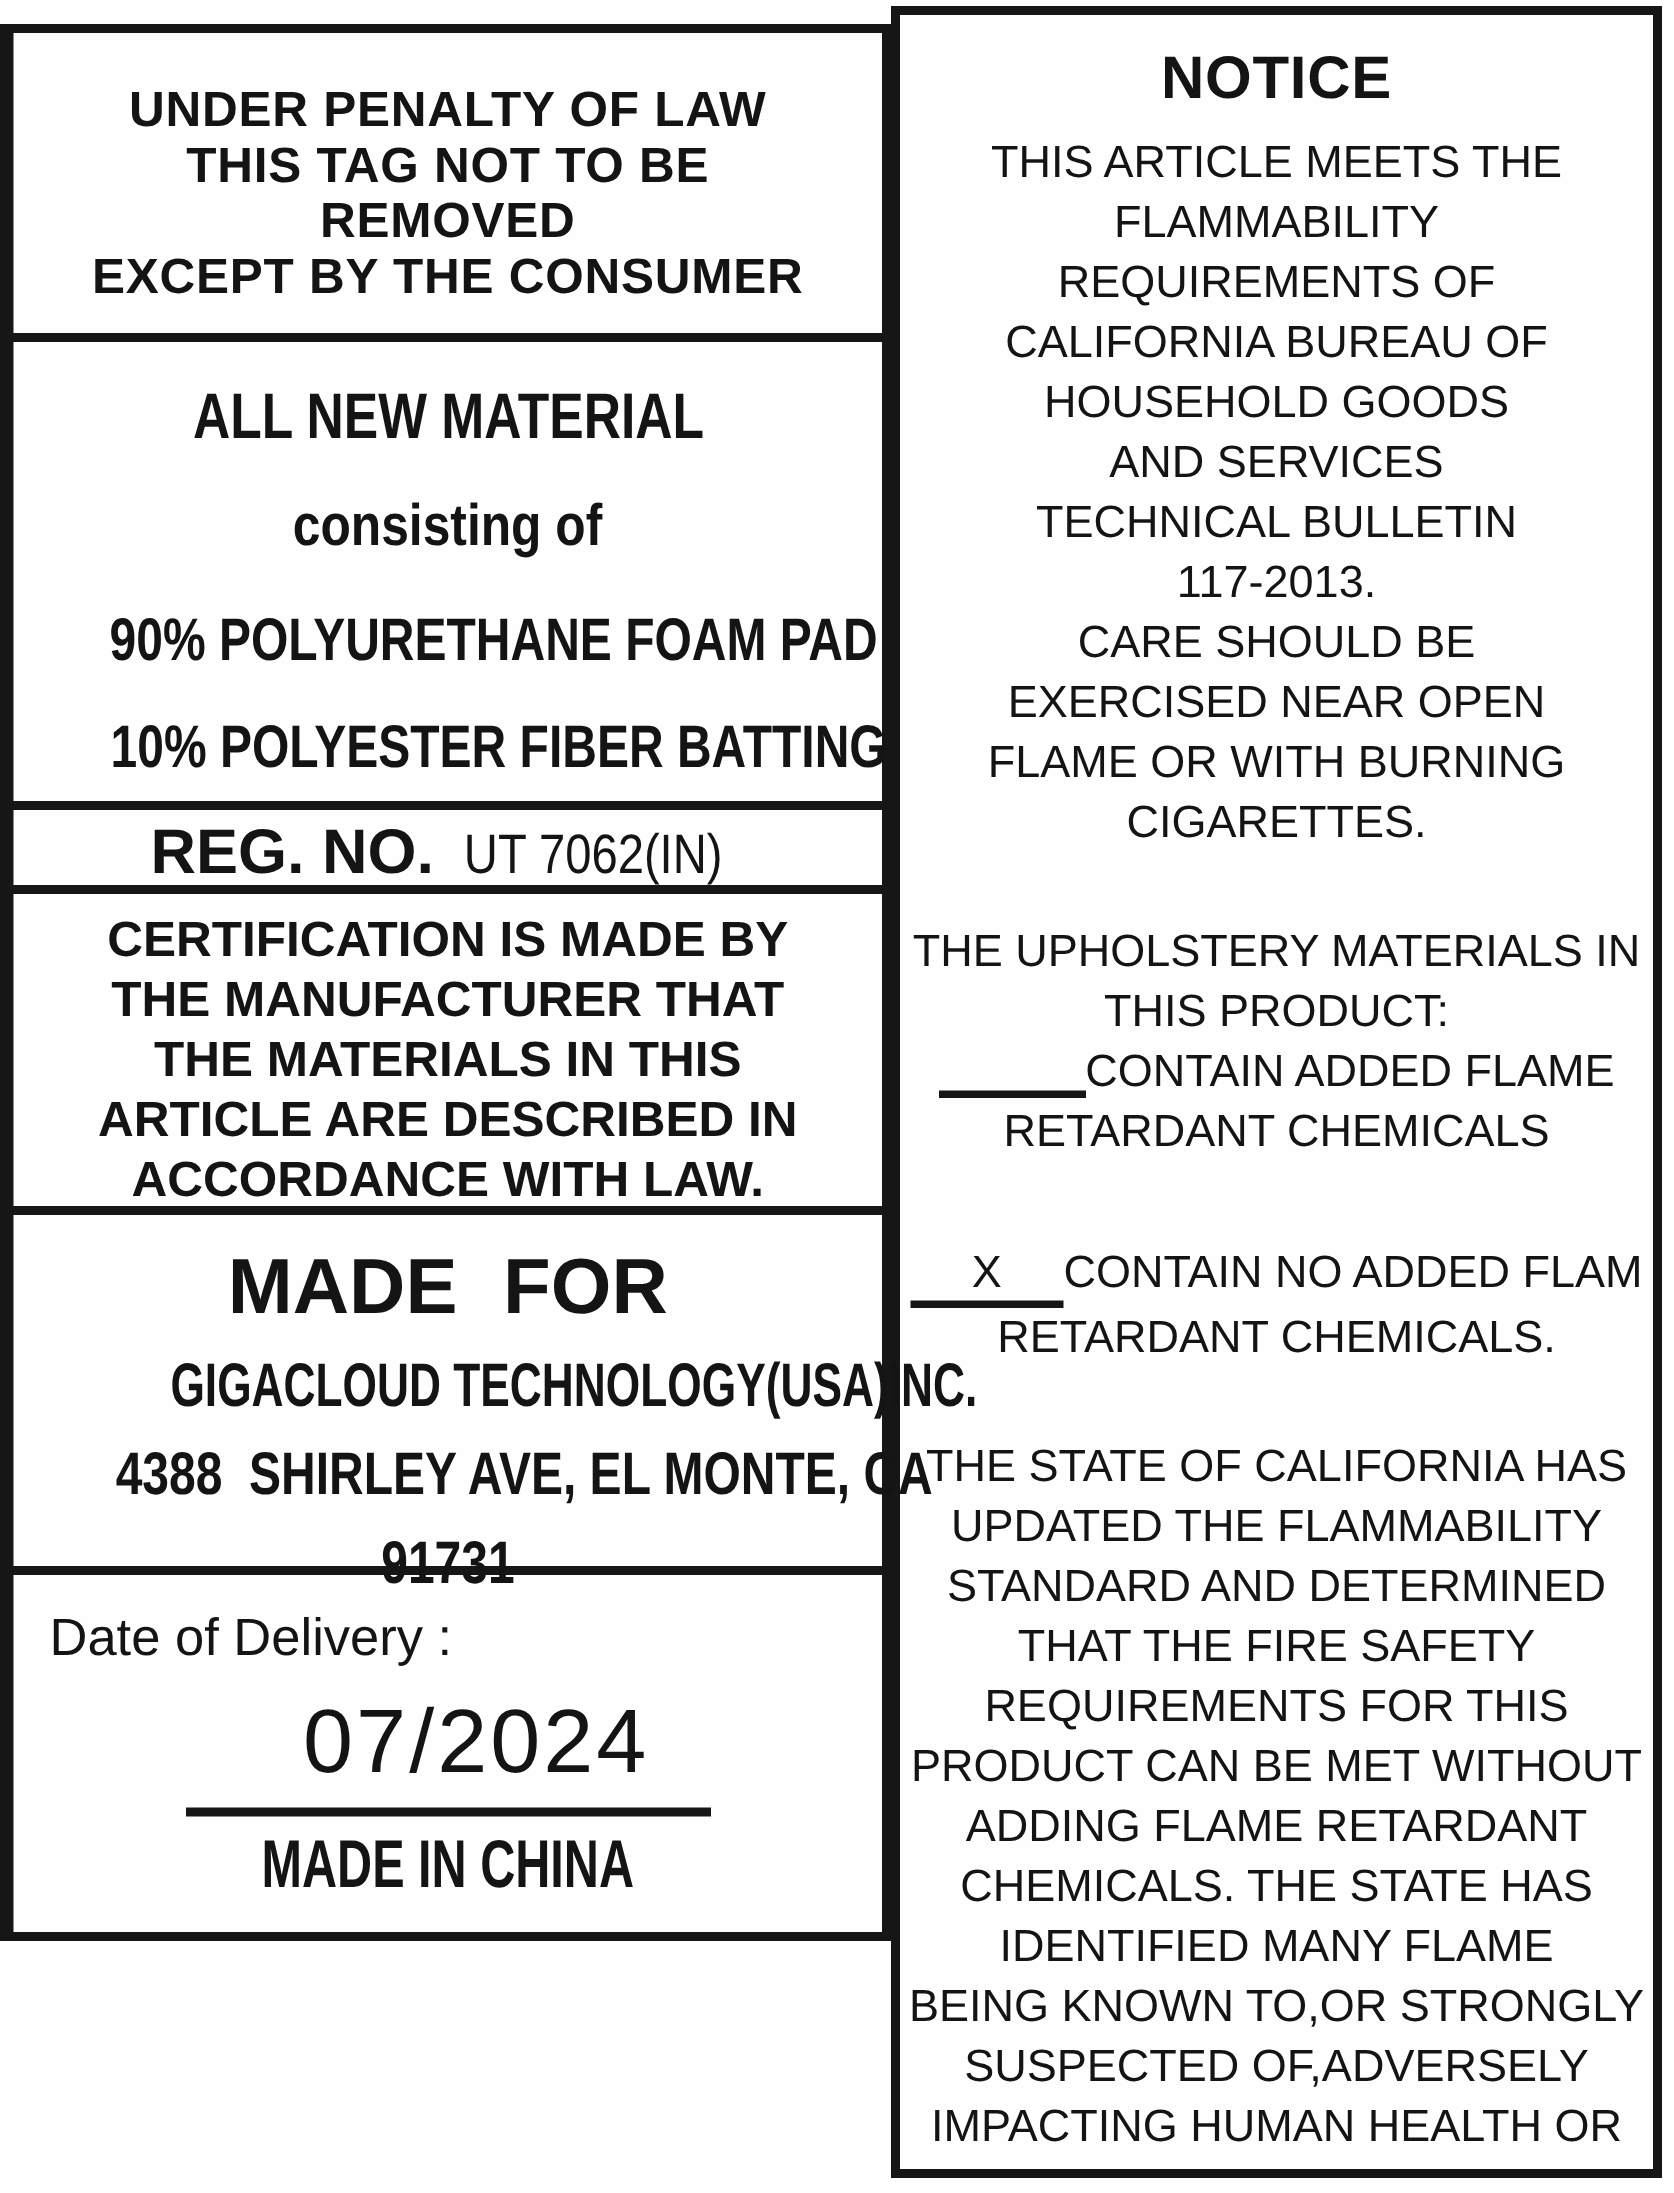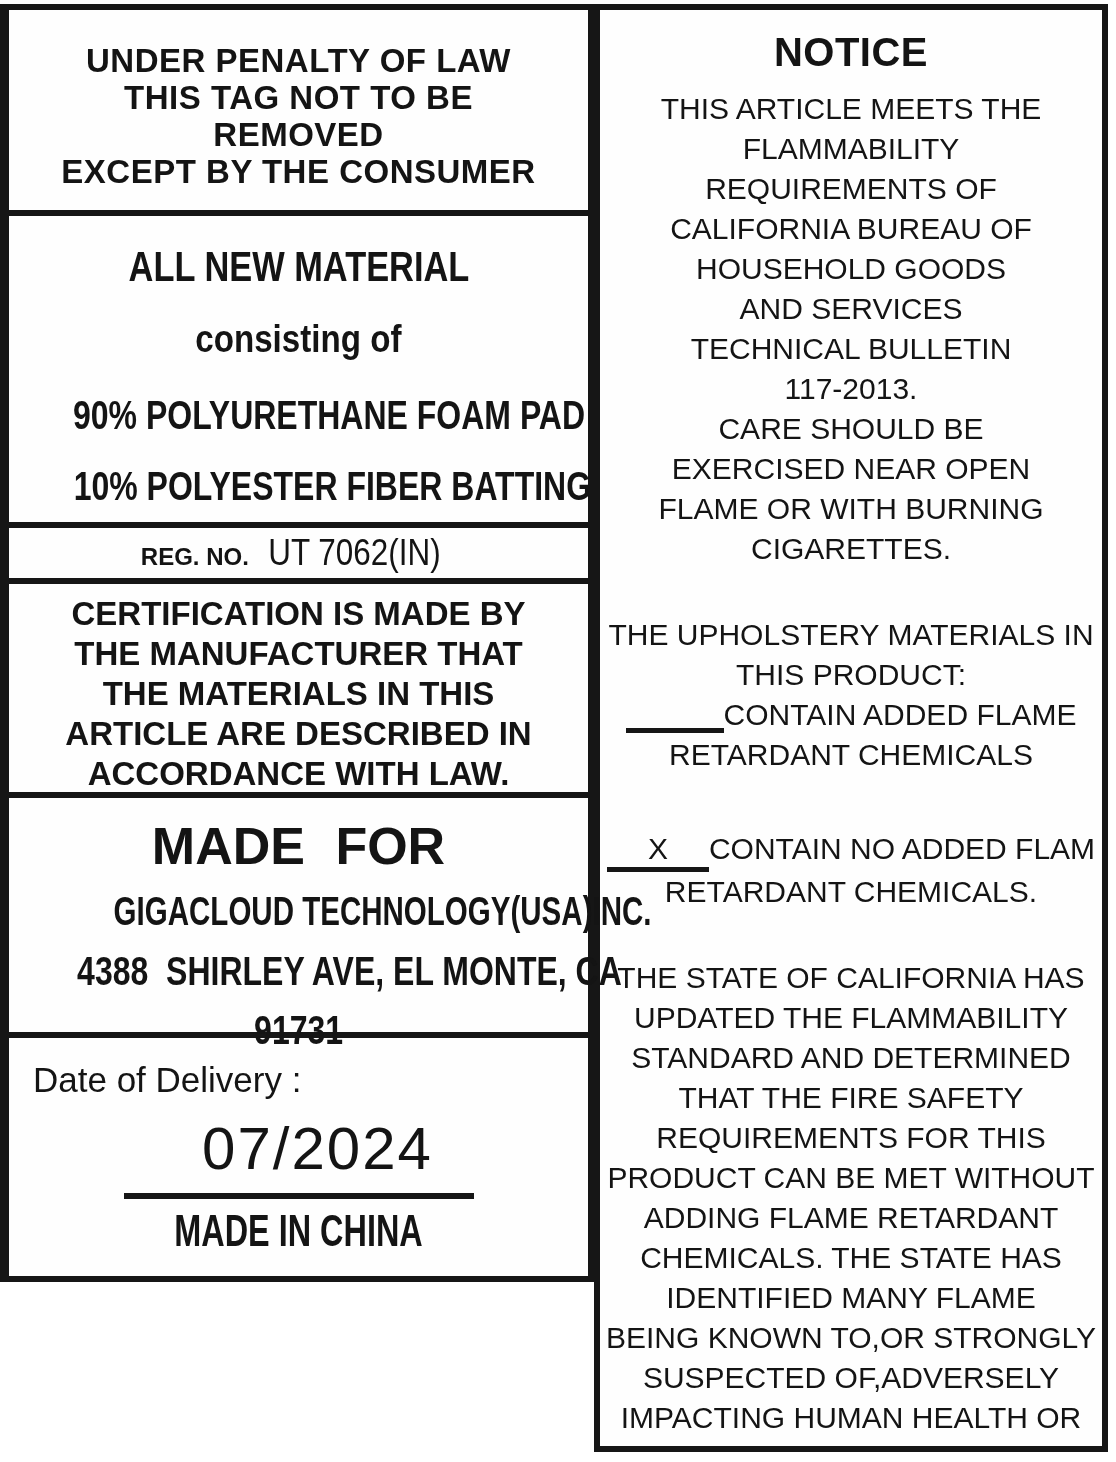--- a/index.html
+++ b/index.html
@@ -14,35 +14,35 @@
 
   
   .left-col { width:594px; display:flex; flex-direction:column; }
   .lsec {
     border:6px solid #161616;
     border-left-width:9px;
     margin-top:-6px;
     text-align:center;
     background:#fefefe;
   }
-  .lsec:first-child { margin-top:0; }
+  .lsec:first-child { margin-top:12px; }
 
   .sec-penalty { height:212px; padding-top:32px; }
   .sec-penalty div { font-size:33px; font-weight:bold; line-height:37px; letter-spacing:.5px; }
 
   .sec-materials { height:318px; padding-top:26px; }
   .mat-title span { font-size:43px; font-weight:bold; }
   .mat-sub { margin-top:26px; }
   .mat-sub span { font-size:39px; font-weight:bold; }
   .mat-comp1 { margin-top:32px; }
   .mat-comp2 { margin-top:26px; }
   .mat-comp1 span, .mat-comp2 span { font-size:40px; font-weight:bold; }
 
   .sec-reg { height:62px; padding-top:4px; }
-  .sec-reg .reg-label { font-size:24px; font-weight:bold; }
+  .sec-reg .reg-label { font-size:42px; font-weight:bold; }
   .sec-reg .reg-value { font-size:37px; font-weight:normal; }
 
   .sec-cert { height:220px; padding-top:10px; }
   .sec-cert div { font-size:33px; font-weight:bold; line-height:40px; }
 
   .sec-madefor { height:246px; padding-top:18px; }
   .mf-title { font-size:52px; font-weight:bold; word-spacing:16px; }
   .mf-company { margin-top:12px; }
   .mf-company span { font-size:41px; font-weight:bold; }
   .mf-address { margin-top:14px; }

